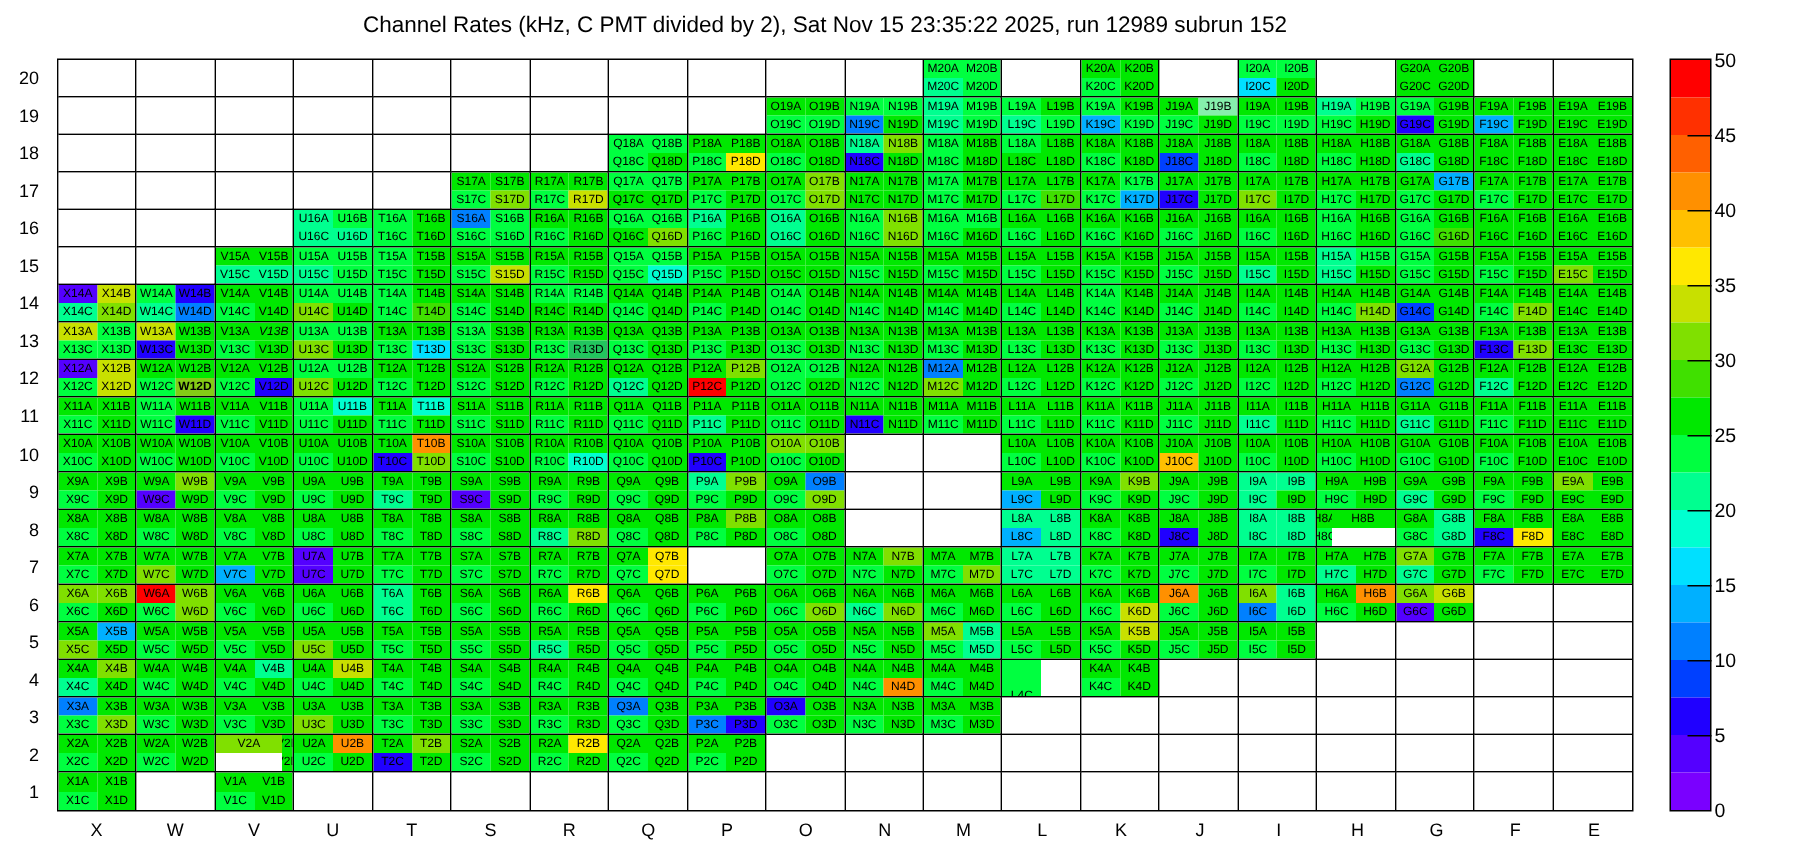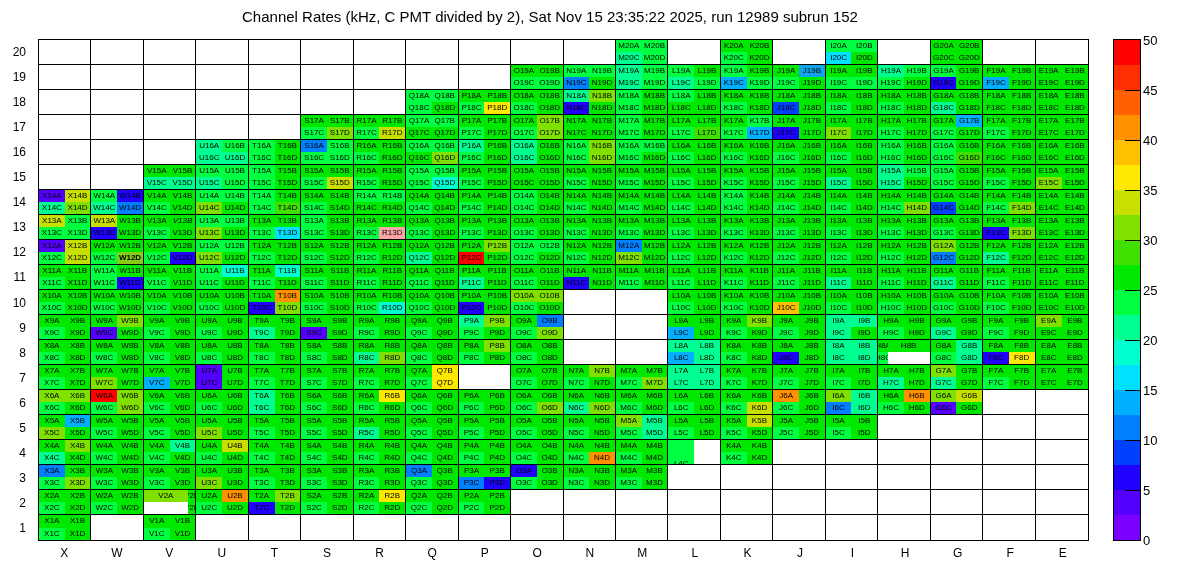--- a/index.html
+++ b/index.html
@@ -295,21 +295,21 @@
         <div class="sub" style="background: rgb(0, 255, 64);">L19D</div>
       </div>
       <div class="cell">
         <div class="sub" style="background: rgb(0, 255, 64);">K19A</div>
         <div class="sub" style="background: rgb(0, 232, 0);">K19B</div>
         <div class="sub" style="background: rgb(0, 176, 255);">K19C</div>
         <div class="sub" style="background: rgb(0, 255, 64);">K19D</div>
       </div>
       <div class="cell">
         <div class="sub" style="background: rgb(0, 232, 0);">J19A</div>
-        <div class="sub" style="background: #0ea5e9;">J19B</div>
+        <div class="sub" style="background: #86efac;">J19B</div>
         <div class="sub" style="background: rgb(0, 255, 64);">J19C</div>
         <div class="sub" style="background: rgb(0, 232, 0);">J19D</div>
       </div>
       <div class="cell">
         <div class="sub" style="background: rgb(0, 232, 0);">I19A</div>
         <div class="sub" style="background: rgb(0, 232, 0);">I19B</div>
         <div class="sub" style="background: rgb(0, 255, 64);">I19C</div>
         <div class="sub" style="background: rgb(0, 255, 64);">I19D</div>
       </div>
       <div class="cell">
@@ -969,21 +969,21 @@
       <div class="cell">
         <div class="sub" style="background: rgb(0, 255, 64);">S13A</div>
         <div class="sub" style="background: rgb(0, 232, 0);">S13B</div>
         <div class="sub" style="background: rgb(0, 255, 64);">S13C</div>
         <div class="sub" style="background: rgb(0, 232, 0);">S13D</div>
       </div>
       <div class="cell">
         <div class="sub" style="background: rgb(0, 232, 0);">R13A</div>
         <div class="sub" style="background: rgb(0, 232, 0);">R13B</div>
         <div class="sub" style="background: rgb(0, 255, 64);">R13C</div>
-        <div class="sub" style="background: #fca5a5;">R13D</div>
+        <div class="sub" style="background: #22c55e;">R13D</div>
       </div>
       <div class="cell">
         <div class="sub" style="background: rgb(0, 232, 0);">Q13A</div>
         <div class="sub" style="background: rgb(0, 232, 0);">Q13B</div>
         <div class="sub" style="background: rgb(0, 255, 64);">Q13C</div>
         <div class="sub" style="background: rgb(0, 232, 0);">Q13D</div>
       </div>
       <div class="cell">
         <div class="sub" style="background: rgb(0, 232, 0);">P13A</div>
         <div class="sub" style="background: rgb(0, 232, 0);">P13B</div>

